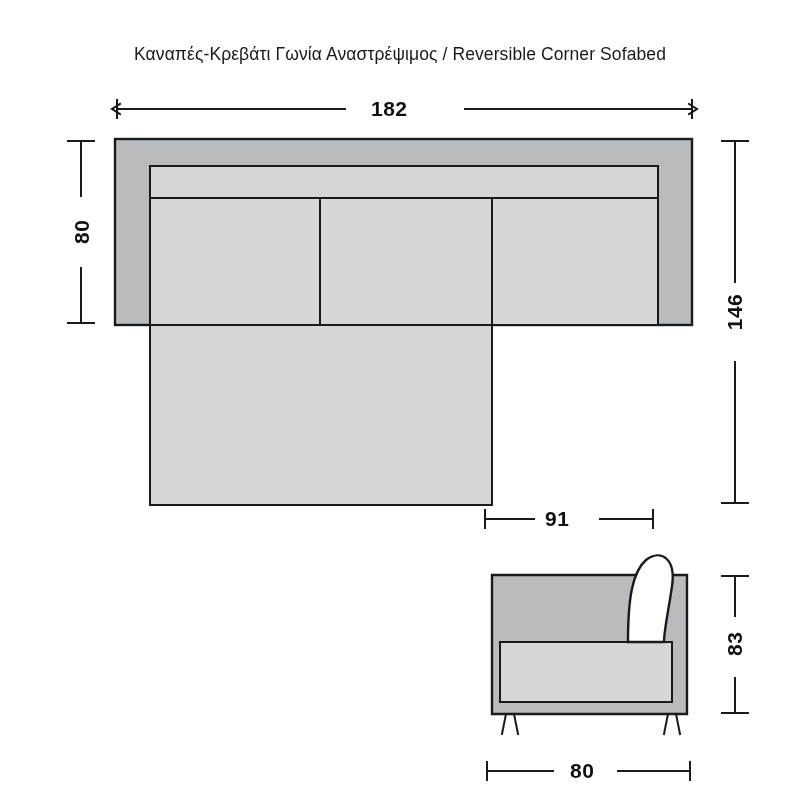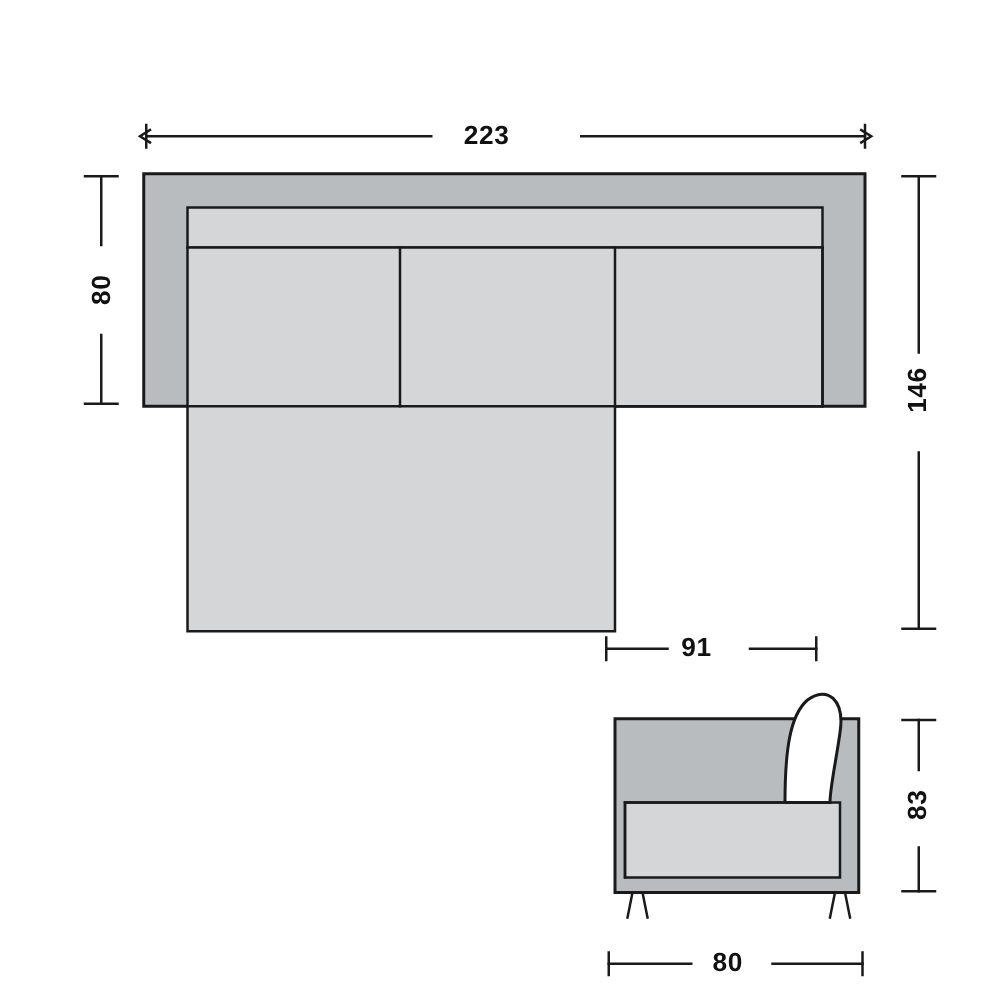--- a/index.html
+++ b/index.html
@@ -50,20 +50,21 @@
   .rot {
     transform: rotate(-90deg);
     transform-origin: 50% 50%;
   }
 </style>
 </head>
 <body>
 
 <div id="stage">
 
+  <div class="title">Καναπές-Κρεβάτι Γωνία Αναστρέψιμος / Reversible Corner Sofabed</div>
 
   <svg class="drawing" viewBox="0 0 800 800">
     <g stroke="#1a1a1a" fill="none" stroke-width="2.2" stroke-linecap="square">
 
       <g stroke-width="2.4">
         <path d="M115 139 L692 139 L692 325 L492 325 L492 505 L115 505 Z" fill="none" opacity="0"></path>
       </g>
 
       <polygon points="115,139 692,139 692,325 492,325 492,505 115,505 115,139" fill="none" stroke="none"></polygon>
 
@@ -148,21 +149,21 @@
       <g stroke-width="2">
         <line x1="487" y1="762" x2="487" y2="780"></line>
         <line x1="690" y1="762" x2="690" y2="780"></line>
         <line x1="487" y1="771" x2="553" y2="771"></line>
         <line x1="618" y1="771" x2="690" y2="771"></line>
       </g>
 
     </g>
   </svg>
 
-  <div class="dim-label" style="left:371px; top:97px;">223</div>
+  <div class="dim-label" style="left:371px; top:97px;">182</div>
 
   <div class="dim-label rot" style="left:70px; top:220px; width:24px; text-align:center;">80</div>
 
   <div class="dim-label rot" style="left:712px; top:300px; width:46px; text-align:center;">146</div>
 
   <div class="dim-label" style="left:545px; top:507px;">91</div>
 
   <div class="dim-label rot" style="left:723px; top:632px; width:24px; text-align:center;">83</div>
 
   <div class="dim-label" style="left:570px; top:759px;">80</div>

